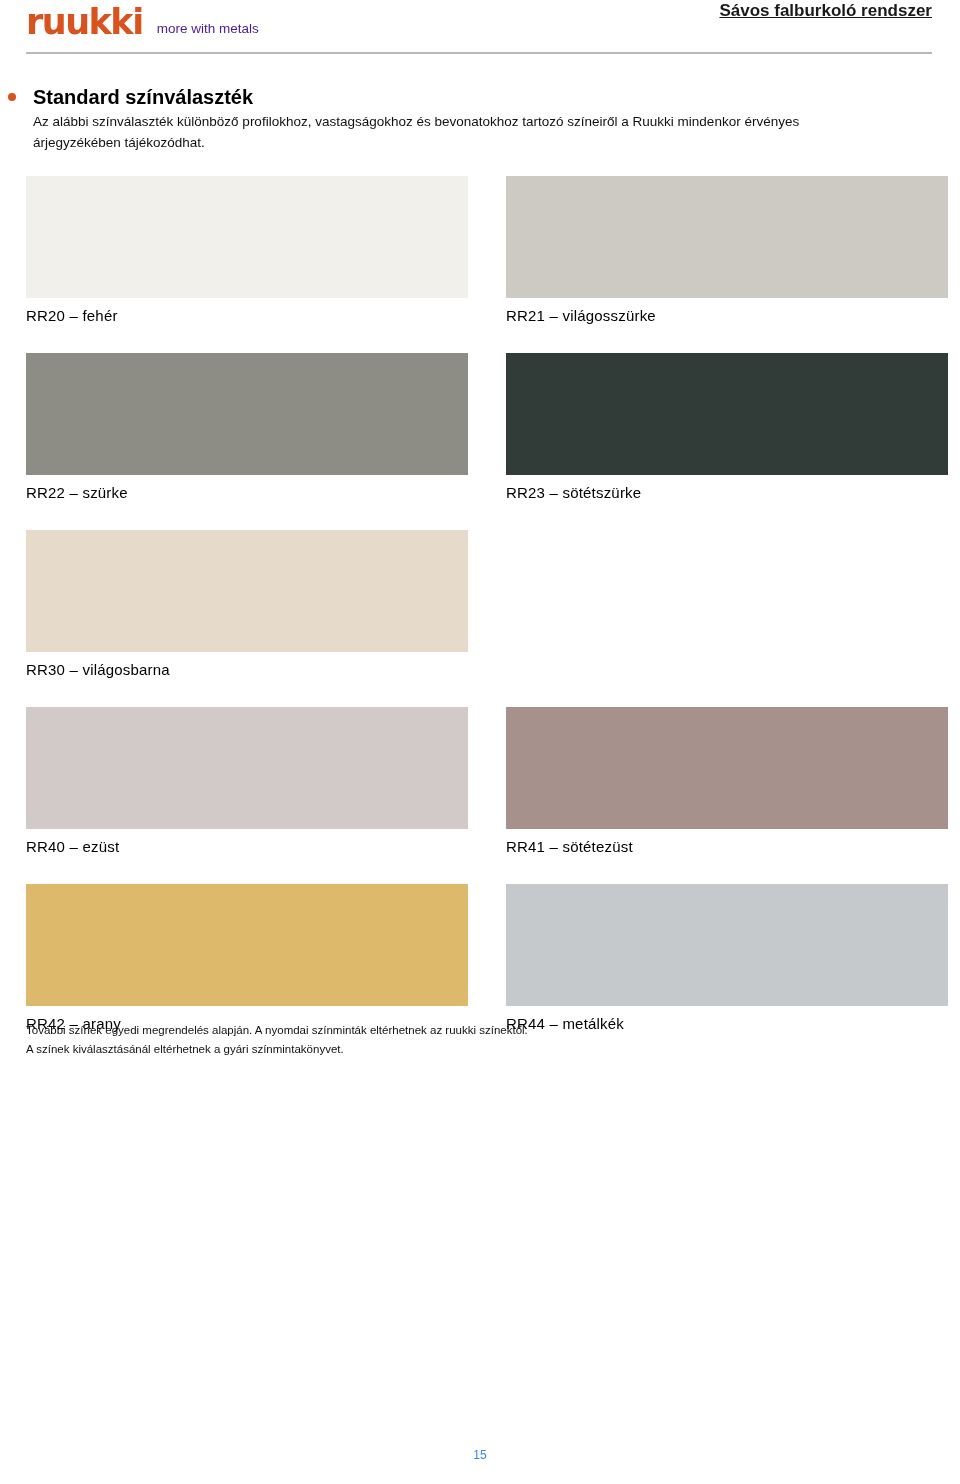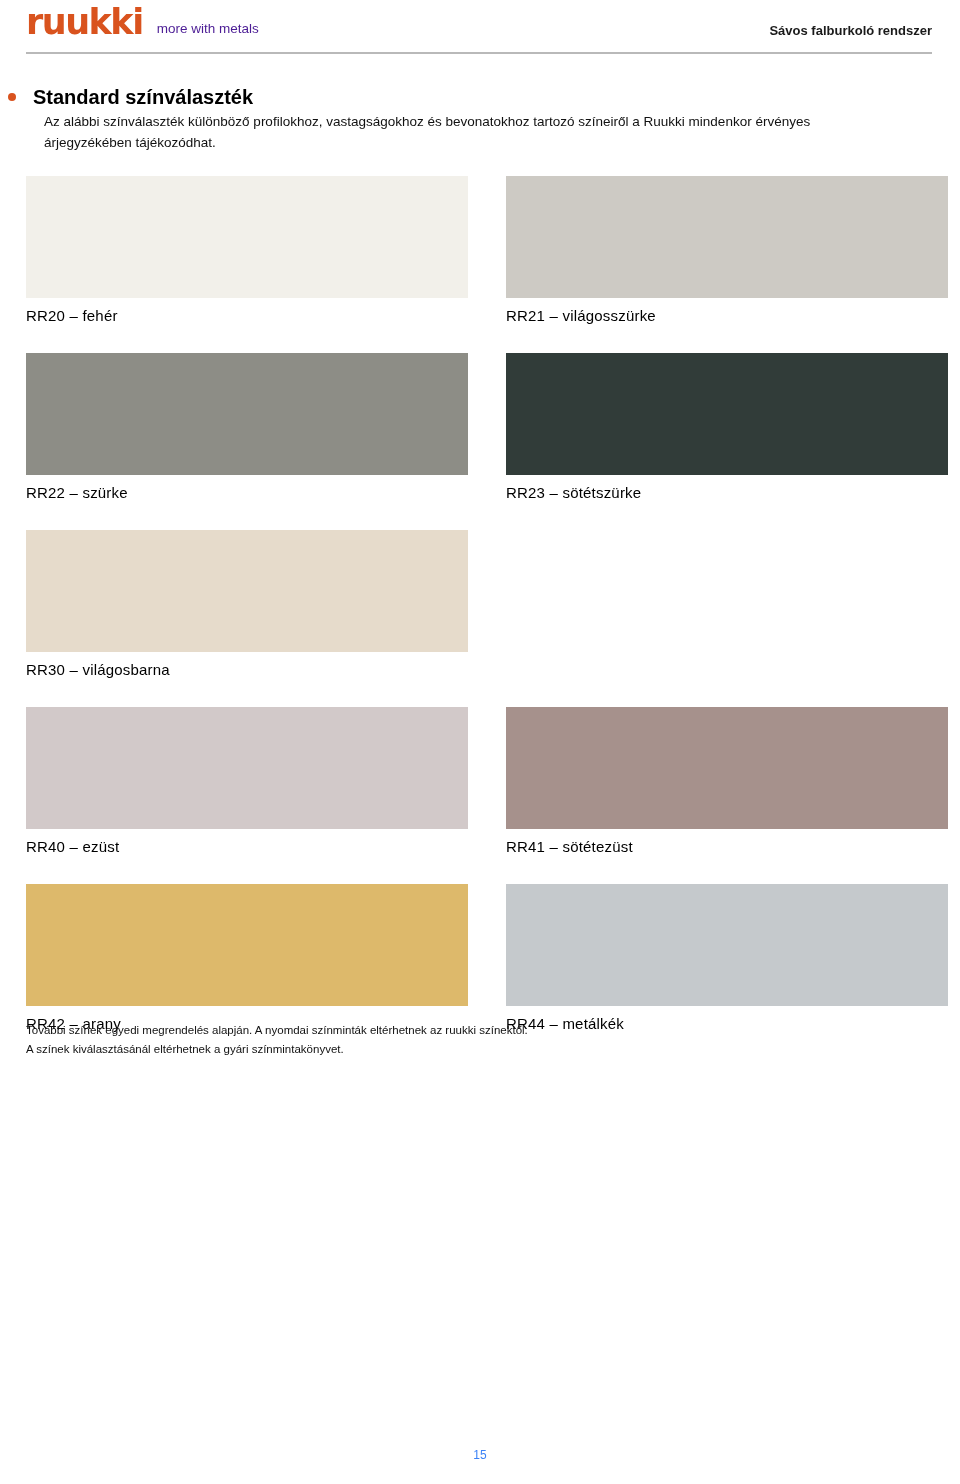--- a/index.html
+++ b/index.html
@@ -43,25 +43,26 @@
     font-family: "Liberation Sans", sans-serif;
     font-size: 13.5px;
     color: #4c1d95;
     margin-left: 14px;
     margin-bottom: 4px;
     white-space: nowrap;
   }
   .header-right {
     position: absolute;
     right: 28px;
-    top: 23px;
-    font-size: 13px;
+    top: 1px;
+    font-size: 17px;
     font-weight: bold;
     color: #1a1a1a;
     white-space: nowrap;
+    text-decoration: underline;
   }
   .header-rule {
     position: absolute;
     left: 26px;
     top: 52px;
     width: 906px;
     height: 2px;
     background: #b9b9b9;
   }
 
@@ -84,21 +85,21 @@
   .section-title {
     position: absolute;
     left: 25px;
     top: 0;
     font-size: 20px;
     font-weight: bold;
     color: #000;
   }
   .section-intro {
     position: absolute;
-    left: 36px;
+    left: 25px;
     top: 26px;
     width: 830px;
     font-size: 13.5px;
     line-height: 1.55;
     color: #111;
   }
 
   
   .grid {
     position: absolute;

